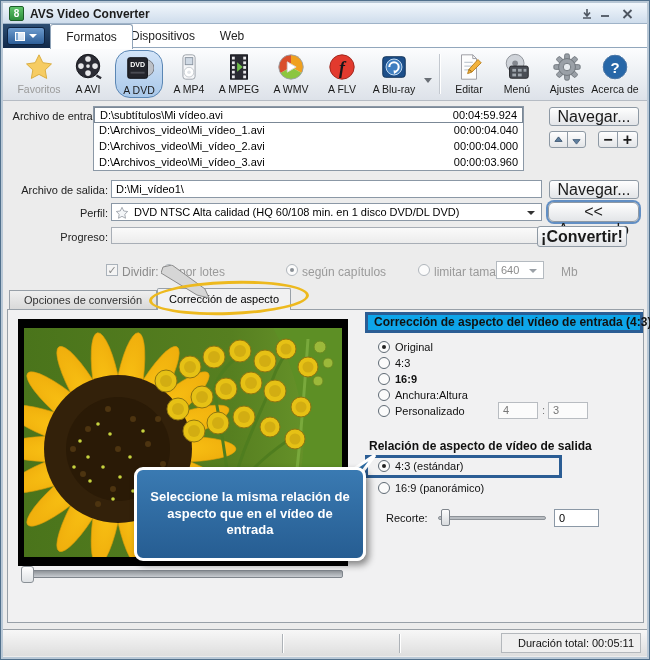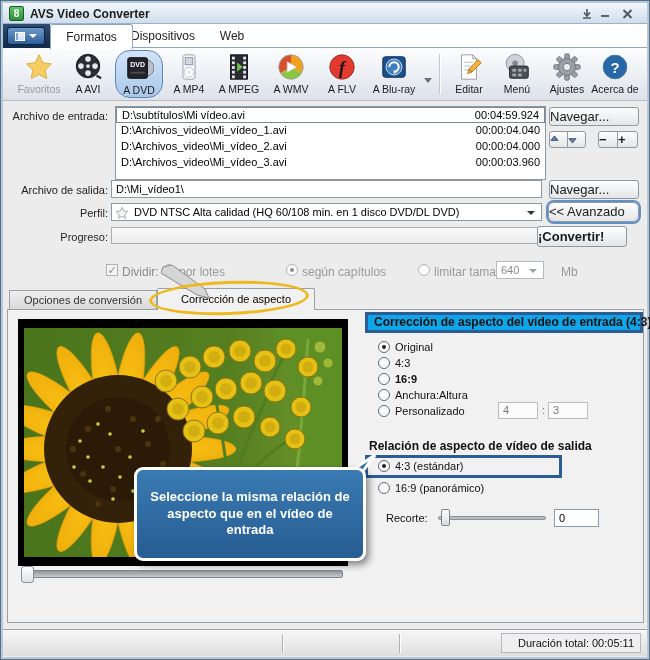--- a/index.html
+++ b/index.html
@@ -32,25 +32,25 @@
   .tbtn { position:absolute; top:2px; width:48px; height:48px; text-align:center; cursor:default; }
   .tbtn .ic { height:33px; display:flex; align-items:center; justify-content:center; }
   .tbtn .lbl { font-size:10.5px; color:#1a1a1a; }
   .tbtn .lbl.dis { color:#9a9a9a; }
   .tbtn.sel { background:linear-gradient(#d3e4f8,#a9c8e9); border:1px solid #5a86b4; border-radius:15px; }
   .tsep { position:absolute; top:6px; width:1px; height:40px; background:#c3c8cf; box-shadow:1px 0 0 #fff; }
   .tdrop { position:absolute; width:0; height:0; border-left:4px solid transparent; border-right:4px solid transparent; border-top:5px solid #6a6f76; }
 
   
   .iolabel { position:absolute; left:4px; width:103px; font-size:11px; color:#222; text-align:right; }
-  .filelist { position:absolute; left:114px; top:105px; width:431px; height:74px; background:#fff; border:1px solid #8b98a6; font-size:11px; }
+  .filelist { position:absolute; left:92px; top:105px; width:431px; height:65px; background:#fff; border:1px solid #8b98a6; font-size:11px; }
   .frow { position:relative; height:16px; line-height:15px; padding:0 5px; white-space:nowrap; }
   .frow.sel { border:1px solid #7b8896; }
   .frow .dur { position:absolute; right:5px; top:0; }
-  .btn { position:absolute; font-size:13px; color:#1a1a1a; 
+  .btn { position:absolute; font-size:16px; color:#1a1a1a; text-align:center;
     background:linear-gradient(#fefefe,#e3e5e8); border:1px solid #8e99a4; border-radius:3px; cursor:default; }
   .field { position:absolute; background:#fff; border:1px solid #8b98a6; font-size:11px; line-height:16px; padding:0 4px; white-space:nowrap; overflow:hidden; }
   .combo-caret { position:absolute; right:6px; top:7px; width:0; height:0; border-left:4px solid transparent; border-right:4px solid transparent; border-top:4px solid #333; }
   .progress { position:absolute; left:110px; top:226px; width:431px; height:17px; border:1px solid #a8aeb6; background:linear-gradient(#fafafa,#ececec); }
 
   
   .srow { position:absolute; font-size:12px; color:#9a9a9a; }
   .cb { position:absolute; width:12px; height:12px; border:1px solid #aab2ba; background:#f4f4f4; font-size:11px; line-height:10px; color:#8a8a8a; text-align:center; }
   .rad { position:absolute; width:12px; height:12px; border:1px solid #b0b6bc; border-radius:50%; background:#fbfbfb; }
   .rad.en { border-color:#5f6a74; }
@@ -334,21 +334,21 @@
   <div class="rad" style="left:417px; top:263px;"></div>
   <div class="srow" style="left:433px; top:264px;">limitar tamaño</div>
   <div class="field" style="left:495px; top:260px; width:48px; height:18px; color:#8b8b8b; border-color:#b4bac0;">
     <span>640</span>
     <span class="combo-caret" style="border-top-color:#9aa0a6;"></span>
   </div>
   <div class="srow" style="left:560px; top:264px;">Mb</div>
 
   <div class="panel"></div>
   <div class="ctab off" style="left:8px; top:289px; width:148px; height:20px; line-height:19px;">Opciones de conversión</div>
-  <div class="ctab on" style="left:156px; top:287px; width:158px; height:22px; line-height:21px;text-align:center;">Corrección de aspecto</div>
+  <div class="ctab on" style="left:156px; top:287px; width:134px; height:22px; line-height:21px;text-align:center;">Corrección de aspecto</div>
 
   <svg class="annot-arrow" width="52" height="34" viewBox="0 0 52 34">
     <path d="M2 2 L11 0 L44 24 L48 33 L36 30 L0 8 Z" fill="#d6d6d6" stroke="#8a8a8a" stroke-width="1"></path>
   </svg>
   <div class="ellipse"></div>
 
   <div class="preview">
     <svg width="330" height="247" viewBox="0 0 330 247">
       <defs>
         <linearGradient id="bgG" x1="0" y1="0" x2="1" y2="0">

